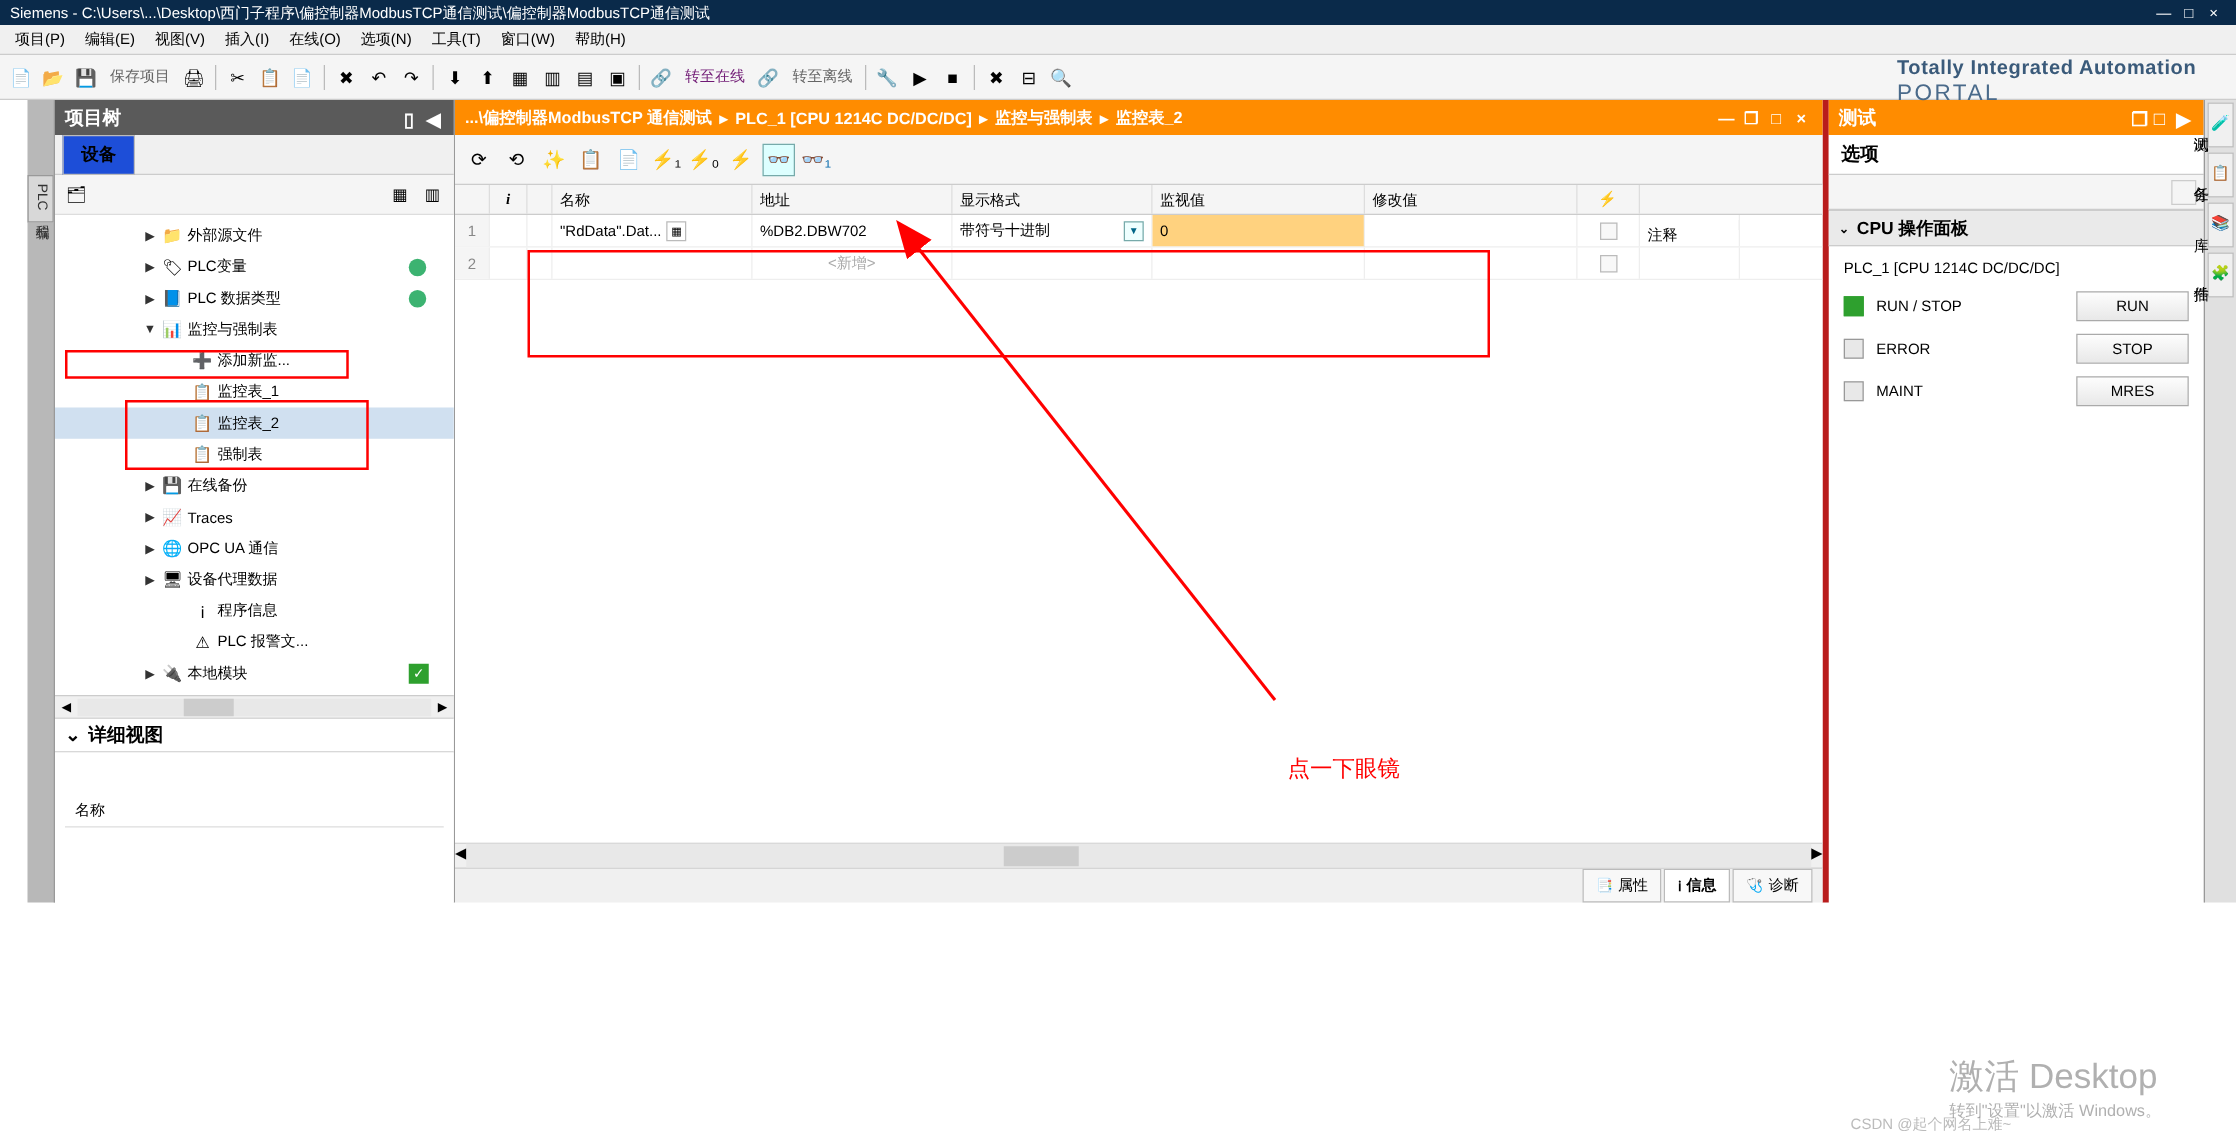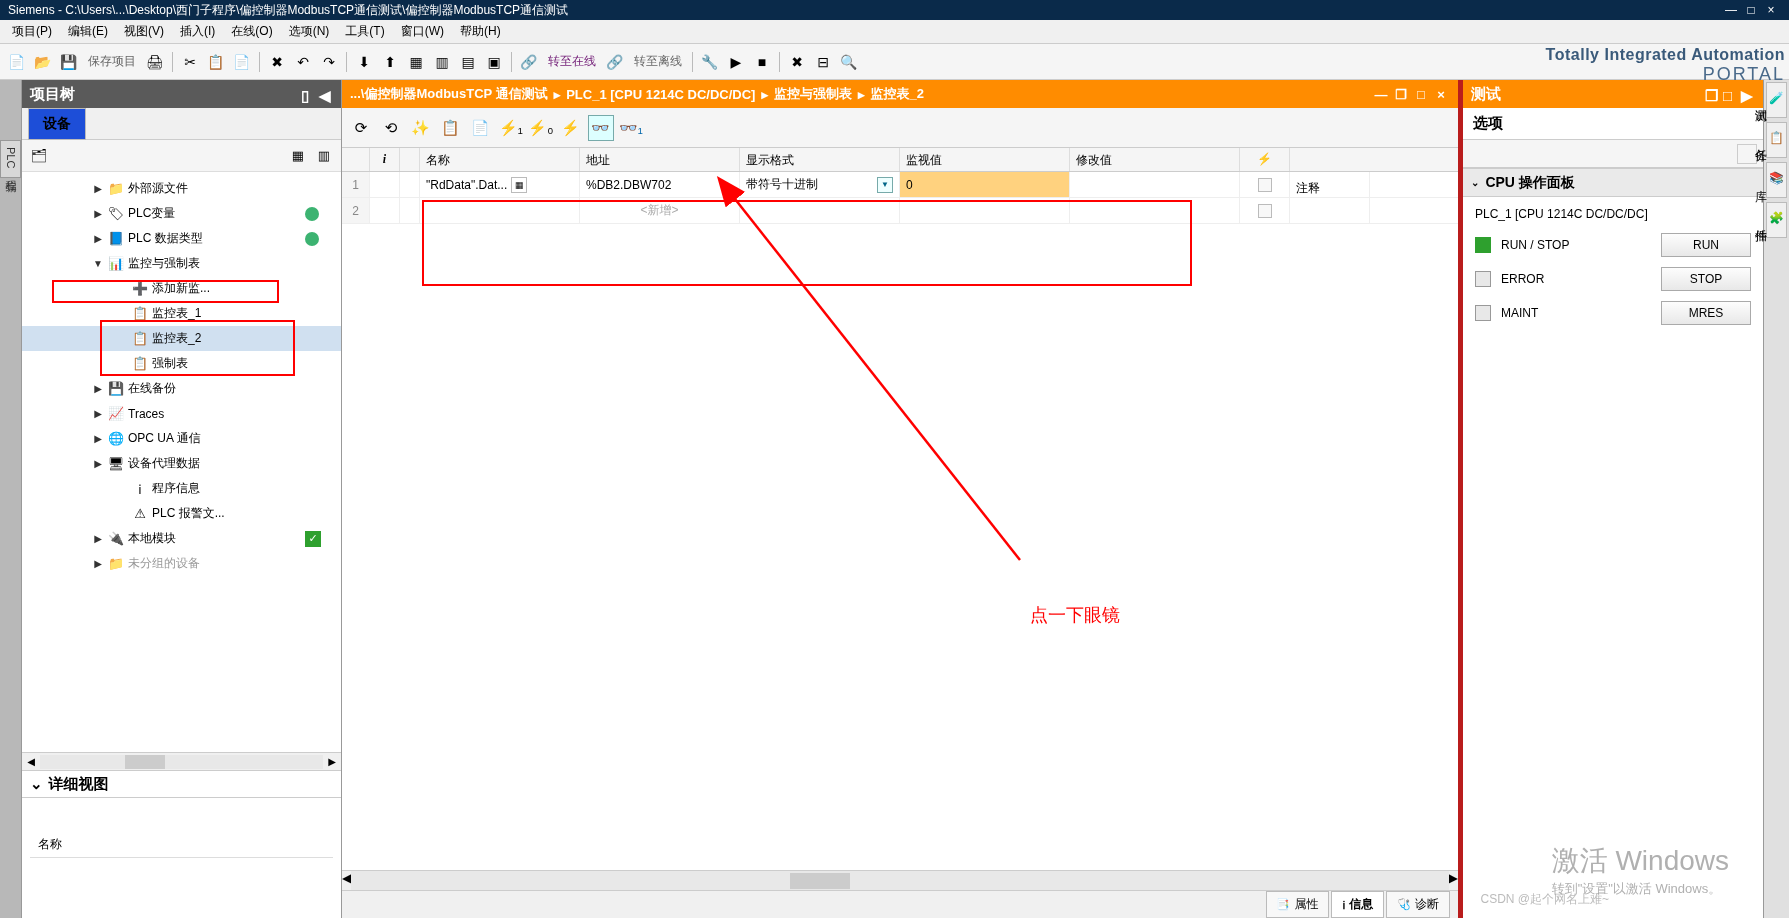--- a/index.html
+++ b/index.html
@@ -12,26 +12,26 @@
 
 
 .menubar { background: #f0f0f0; height: 24px; display: flex; align-items: center; padding: 0 4px; border-bottom: 1px solid #ccc; }
 .menubar span { padding: 0 8px; cursor: default; }
 
 
 .toolbar { background: #f5f5f5; height: 36px; display: flex; align-items: center; padding: 0 4px; border-bottom: 1px solid #ccc; position: relative; }
 .toolbar .tbtn { width: 22px; height: 22px; margin: 0 2px; display: inline-flex; align-items: center; justify-content: center; font-size: 14px; cursor: pointer; }
 .toolbar .sep { width: 1px; height: 20px; background: #bbb; margin: 0 4px; }
 .toolbar .txt { padding: 0 6px; color: #666; }
-.brand { position: absolute; right: 4px; top: 2px; text-align: right; color: #3a5a7a; }
+.brand { position: absolute; right: 32px; top: 2px; color: #3a5a7a; }
 .brand .l1 { font-size: 16px; font-weight: bold; letter-spacing: 0.5px; }
 .brand .l2 { font-size: 18px; letter-spacing: 2px; color: #4a6a8a; }
 
 
-.main { display: flex; height: 838px; }
+.main { display: flex; height: 642px; padding-left: 22px; }
 
 
 .sidetab { width: 22px; background: #b8b8b8; border-right: 1px solid #999; display: flex; flex-direction: column; align-items: center; padding-top: 60px; }
 .sidetab-label { writing-mode: vertical-rl; font-size: 11px; color: #333; background: #d8d8d8; padding: 6px 2px; border: 1px solid #999; }
 
 
 .left-pane { width: 320px; display: flex; flex-direction: column; border-right: 1px solid #999; }
 .pane-header { background: #5a5a5a; color: #fff; height: 28px; display: flex; align-items: center; padding: 0 8px; font-size: 15px; font-weight: bold; }
 .pane-header .hbtn { margin-left: auto; display: flex; gap: 4px; }
 .pane-header .hbtn span { width: 14px; height: 14px; display: inline-block; }
@@ -504,16 +504,16 @@
   <defs>
     <marker id="ah" markerWidth="12" markerHeight="12" refX="10" refY="5" orient="auto">
       <polygon points="0,0 12,5 0,10" fill="#ff0000"></polygon>
     </marker>
   </defs>
   <line x1="1020" y1="560" x2="720" y2="180" stroke="#ff0000" stroke-width="2.5" marker-end="url(#ah)"></line>
 </svg>
 <div class="annotation ann-text">点一下眼镜</div>
 
 <div class="watermark">
-  <span>激活 Windows</span>
+  <span>激活 Desktop</span>
   <span class="sub">转到"设置"以激活 Windows。</span>
 </div>
 <div class="csdn-wm">CSDN @起个网名上难~</div>
 
 </body></html>

